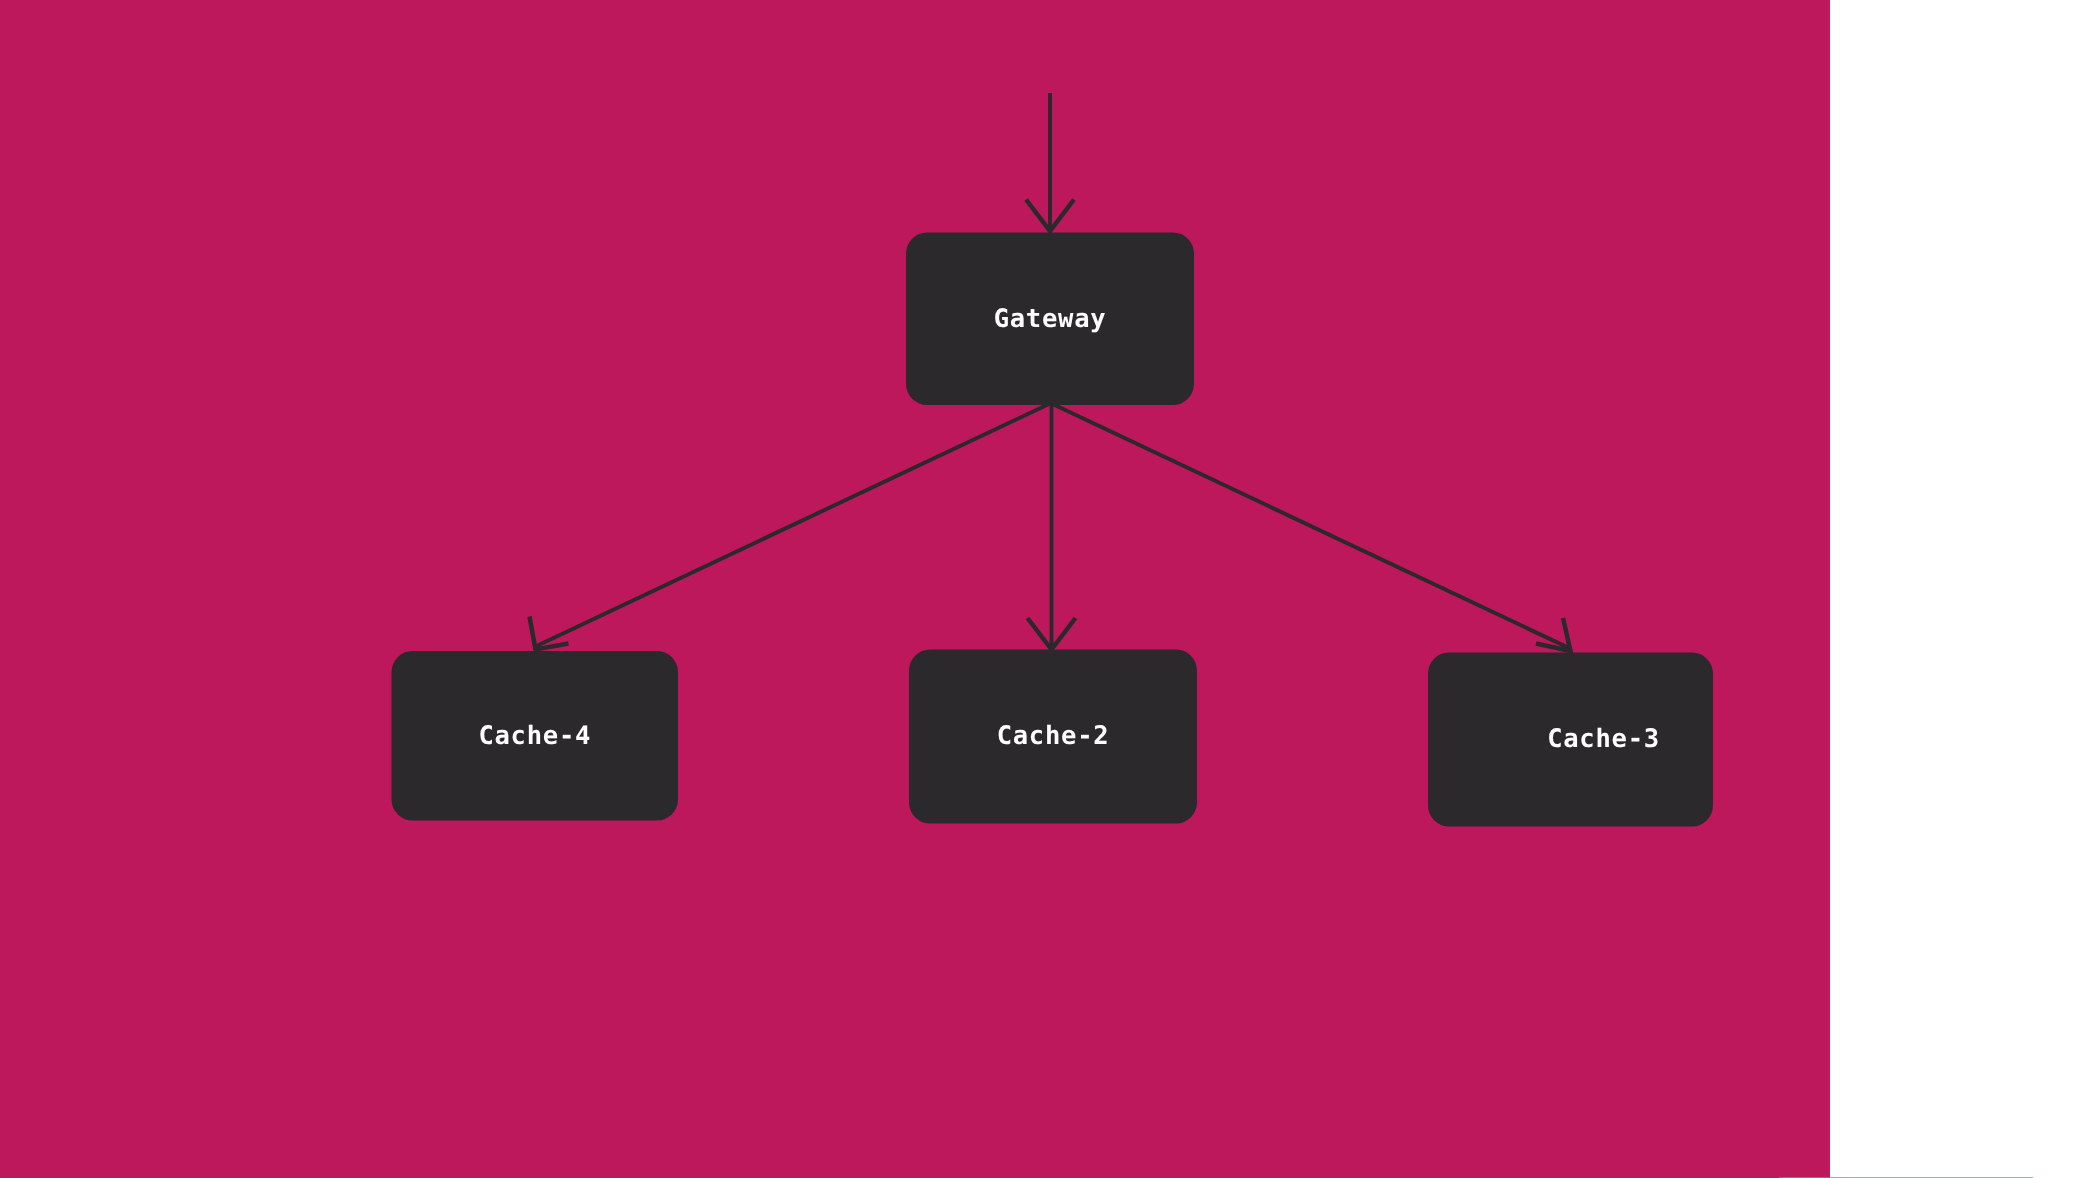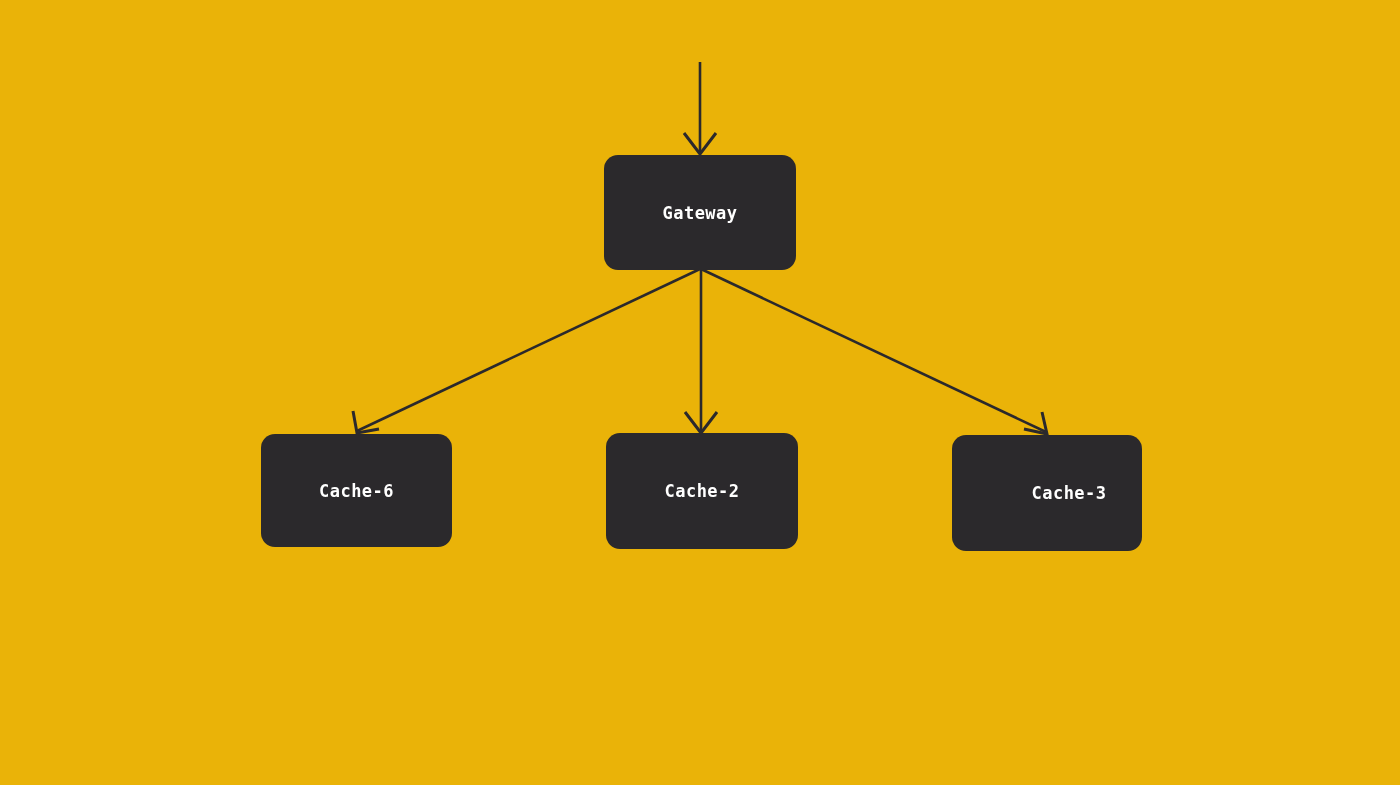--- a/index.html
+++ b/index.html
@@ -9,23 +9,23 @@
   }
   body {
     width: 1400px;
     height: 785px;
     background: #ffffff;
     font-family: "DejaVu Sans Mono", "Liberation Mono", monospace;
     overflow: hidden;
   }
   #diagram-canvas {
     position: relative;
-    width: 1400px;
+    width: 1220px;
     height: 785px;
-    background: #eab308;
+    background: #be185d;
   }
   #edge-layer {
     position: absolute;
     left: 0;
     top: 0;
     width: 1400px;
     height: 785px;
     pointer-events: none;
   }
   .node {
@@ -74,21 +74,21 @@
       <path d="M 701 269 L 1046 432" fill="none" stroke="#2b292c" stroke-width="2.6" stroke-linecap="butt"></path>
       <path d="M 1024 429 L 1047 434 L 1042 412" fill="none" stroke="#2b292c" stroke-width="3" stroke-linecap="butt" stroke-linejoin="miter"></path>
     </g>
   </svg>
 
   <div class="node" style="left:604px; top:155px; width:192px; height:115px;">
     <span class="node-label">Gateway</span>
   </div>
 
   <div class="node" style="left:261px; top:434px; width:191px; height:113px;">
-    <span class="node-label">Cache-6</span>
+    <span class="node-label">Cache-4</span>
   </div>
 
   <div class="node" style="left:606px; top:433px; width:192px; height:116px;text-align:right;">
     <span class="node-label">Cache-2</span>
   </div>
 
   <div class="node" style="left:952px; top:435px; width:190px; height:116px;padding-left:44px;">
     <span class="node-label">Cache-3</span>
   </div>
 

